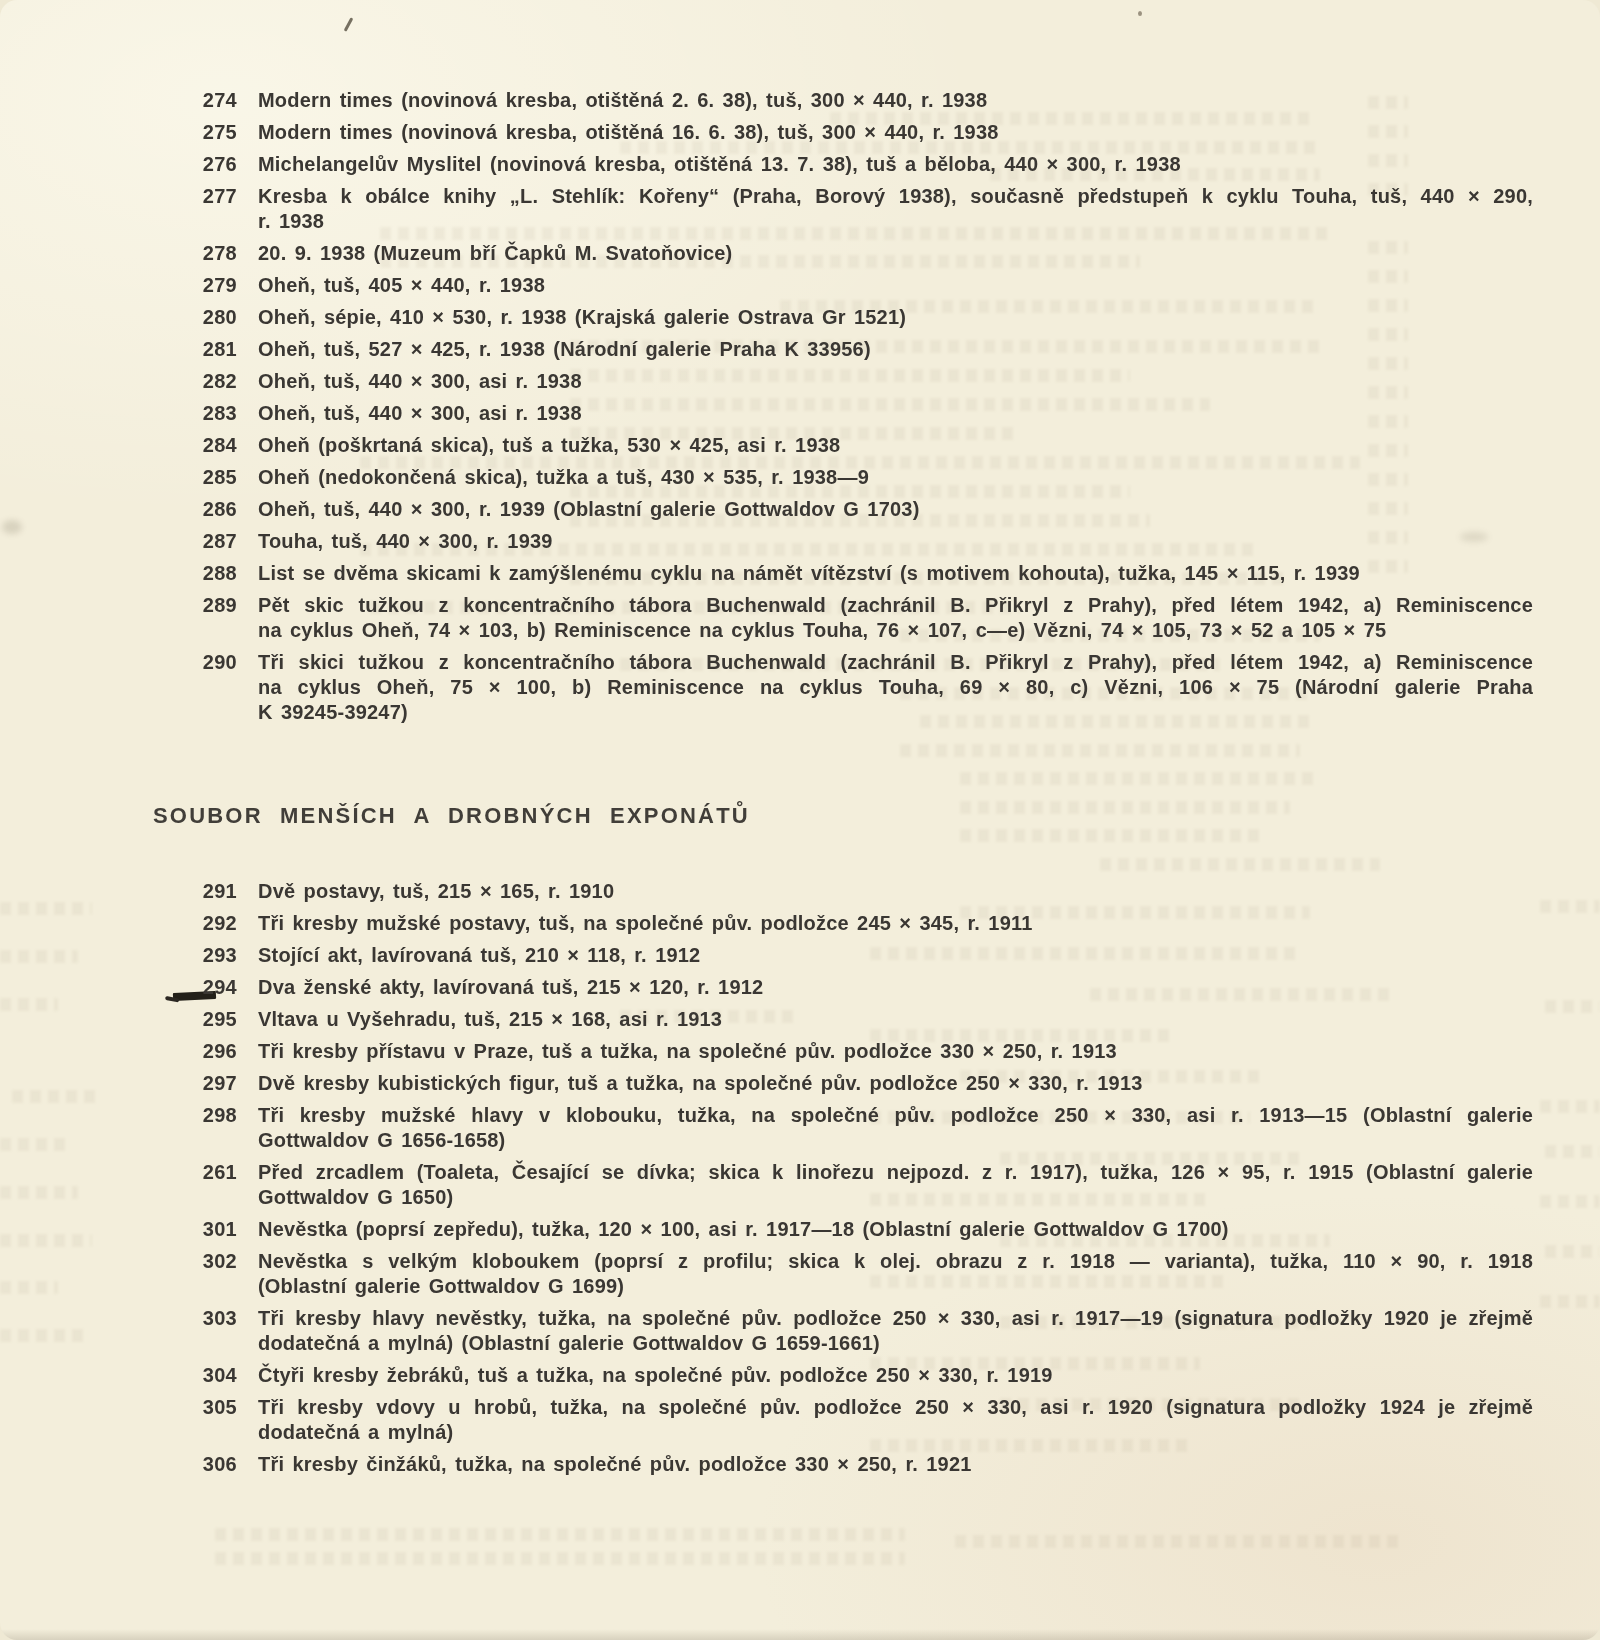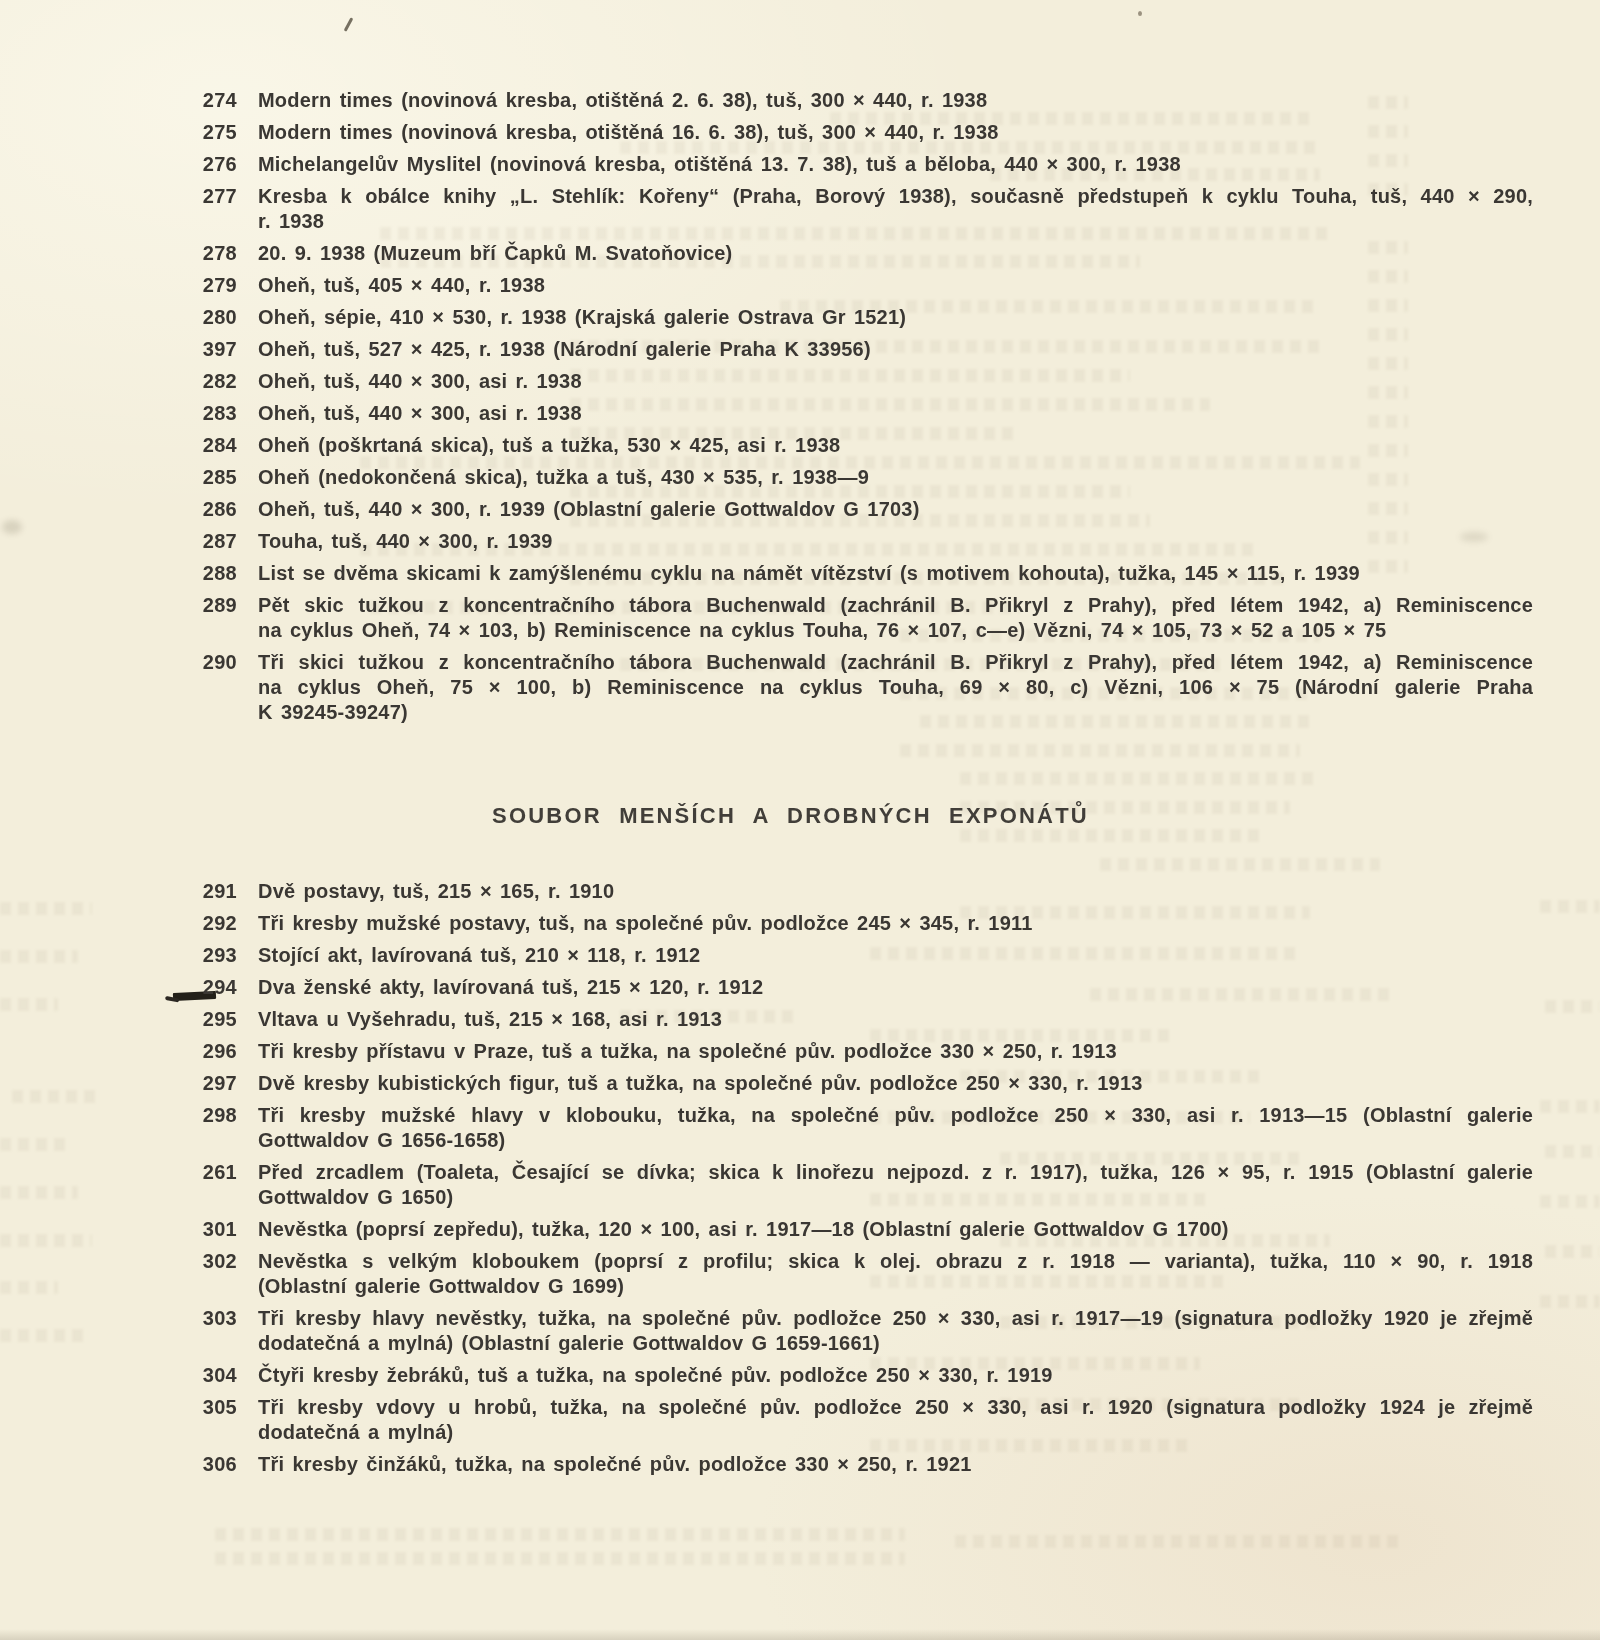--- a/index.html
+++ b/index.html
@@ -9,35 +9,36 @@
     background:#efe9d4;
     overflow:hidden;
   }
   .page{
     position:relative;width:1600px;height:1640px;overflow:hidden;
     background:
       radial-gradient(1000px 560px at 86% 94%, rgba(226,201,174,.28), rgba(226,201,174,0) 62%),
       radial-gradient(1300px 720px at 14% 6%, rgba(255,253,242,.55), rgba(255,253,242,0) 58%),
       #f3eedb;
     color:#3a3733;
+    border-radius:17px;
   }
   
   .content{position:absolute;left:258px;top:88px;width:1275px;}
   .entry{position:relative;margin-bottom:7px;}
   .entry .num{
     position:absolute;right:calc(100% + 21px);top:0;
     font-size:20px;font-weight:700;line-height:25px;letter-spacing:.3px;white-space:nowrap;
   }
   .line{
     font-size:20px;font-weight:700;line-height:25px;
     letter-spacing:.2px;word-spacing:2.5px;
   }
   .line.just{text-align:justify;text-align-last:justify;word-spacing:2px;}
   .section-heading{
-    margin:78px 0 50px 0;text-align:center;transform:translateX(-105px);
+    margin:78px 0 50px 0;transform:translateX(-105px);
     font-size:22px;font-weight:700;line-height:26px;
     letter-spacing:2.2px;word-spacing:9px;color:#413e39;
   }
   
   .ghost{
     position:absolute;height:13px;border-radius:2px;
     background:repeating-linear-gradient(90deg, rgba(124,109,80,.55) 0 11px, rgba(124,109,80,0) 11px 18px);
     opacity:.13;filter:blur(1.4px);
   }
   .pencil-mark{
@@ -188,21 +189,21 @@
           <div class="line">Oheň, tuš, 405 × 440, r. 1938</div>
         </div>
       </div>
       <div class="entry">
         <span class="num">280</span>
         <div class="lines">
           <div class="line">Oheň, sépie, 410 × 530, r. 1938 (Krajská galerie Ostrava Gr 1521)</div>
         </div>
       </div>
       <div class="entry">
-        <span class="num">397</span>
+        <span class="num">281</span>
         <div class="lines">
           <div class="line">Oheň, tuš, 527 × 425, r. 1938 (Národní galerie Praha K 33956)</div>
         </div>
       </div>
       <div class="entry">
         <span class="num">282</span>
         <div class="lines">
           <div class="line">Oheň, tuš, 440 × 300, asi r. 1938</div>
         </div>
       </div>

